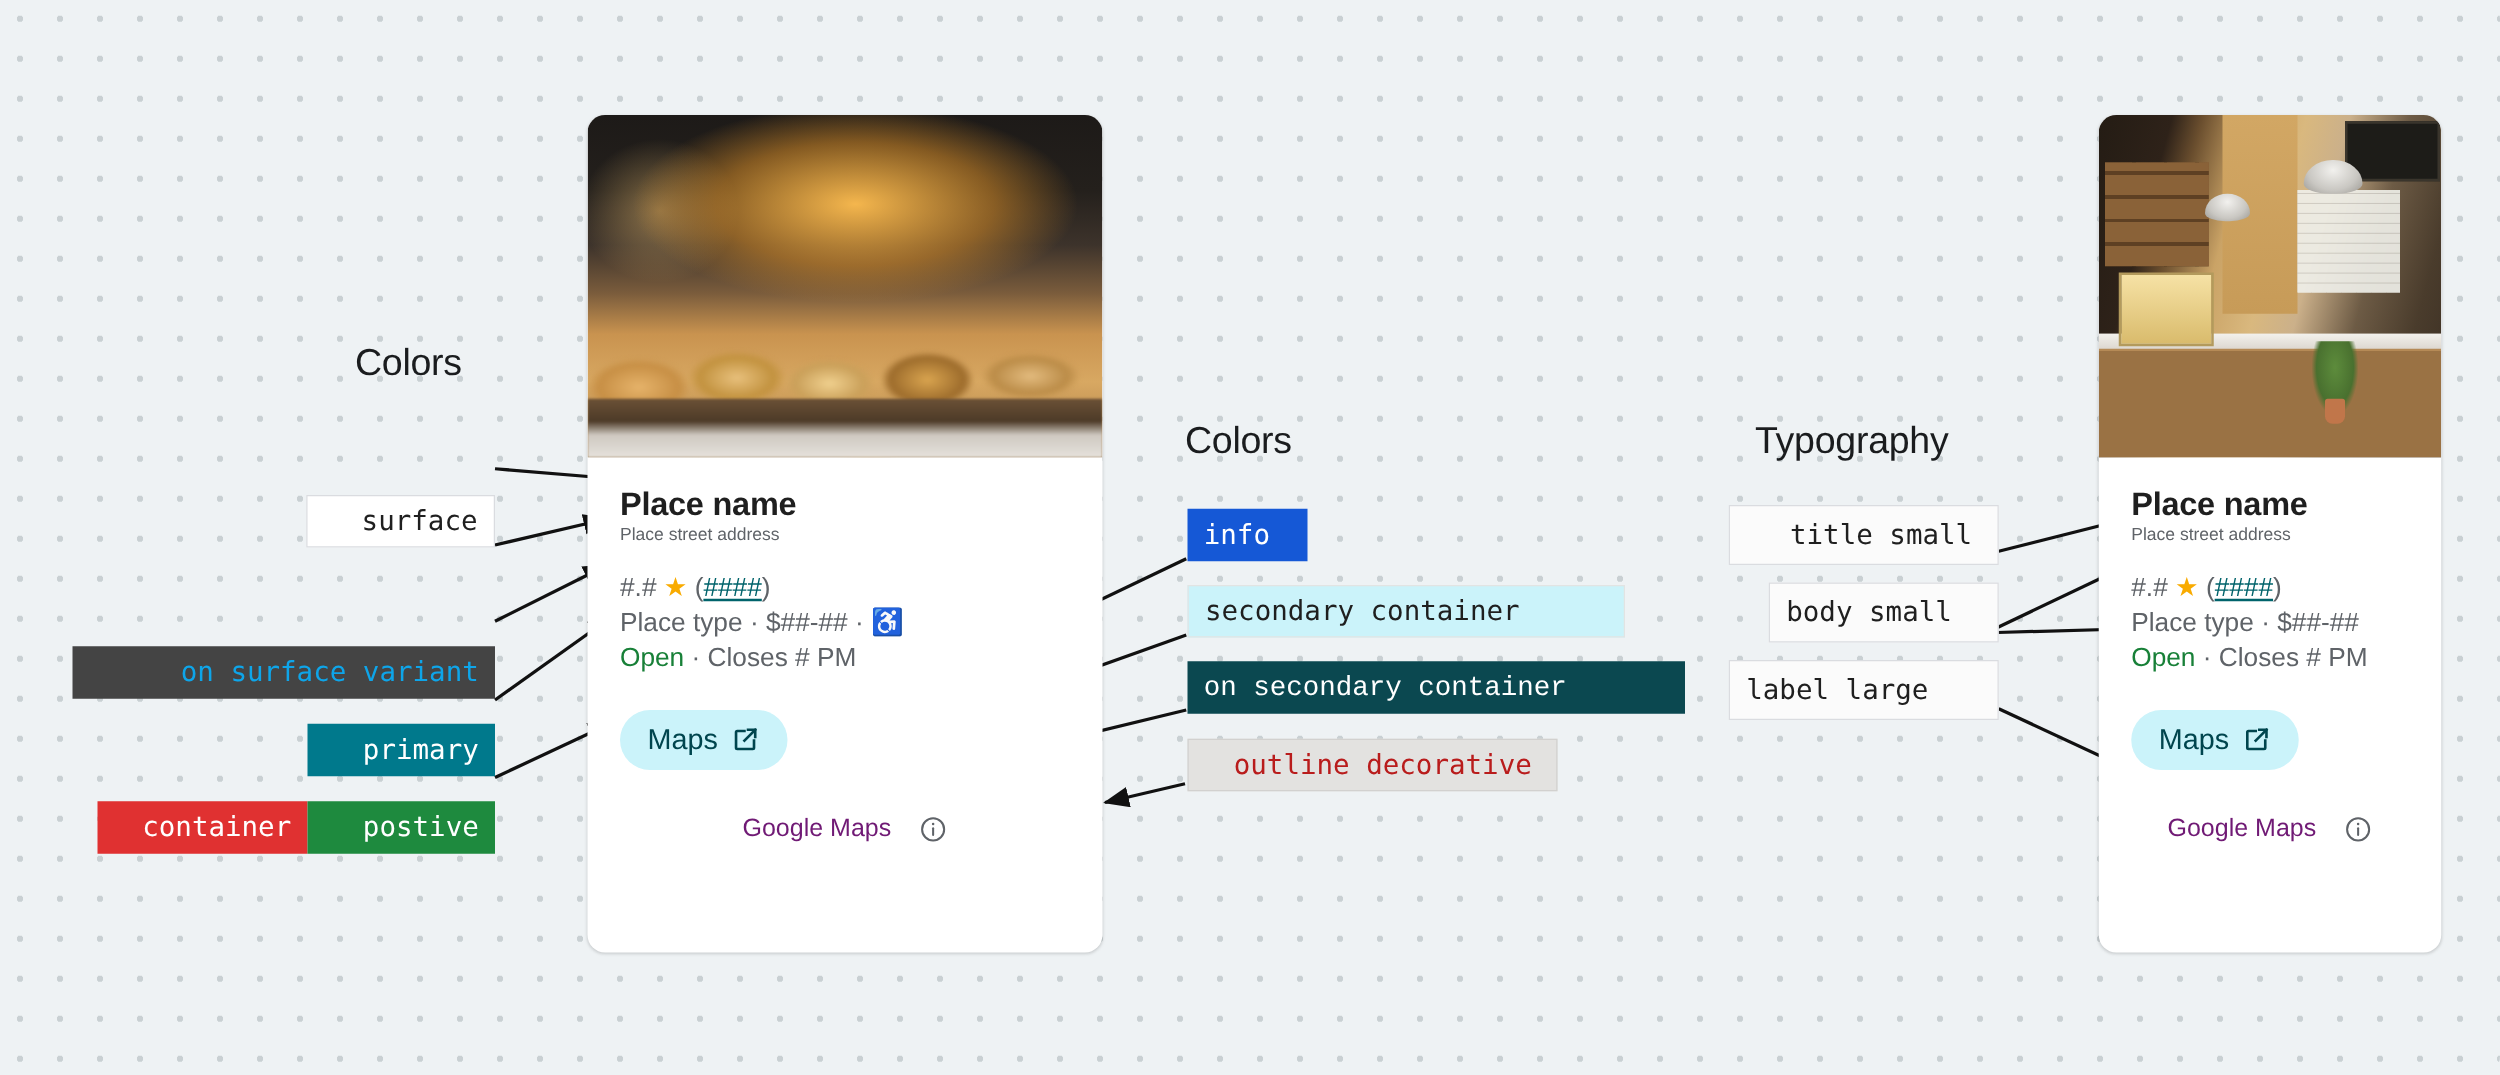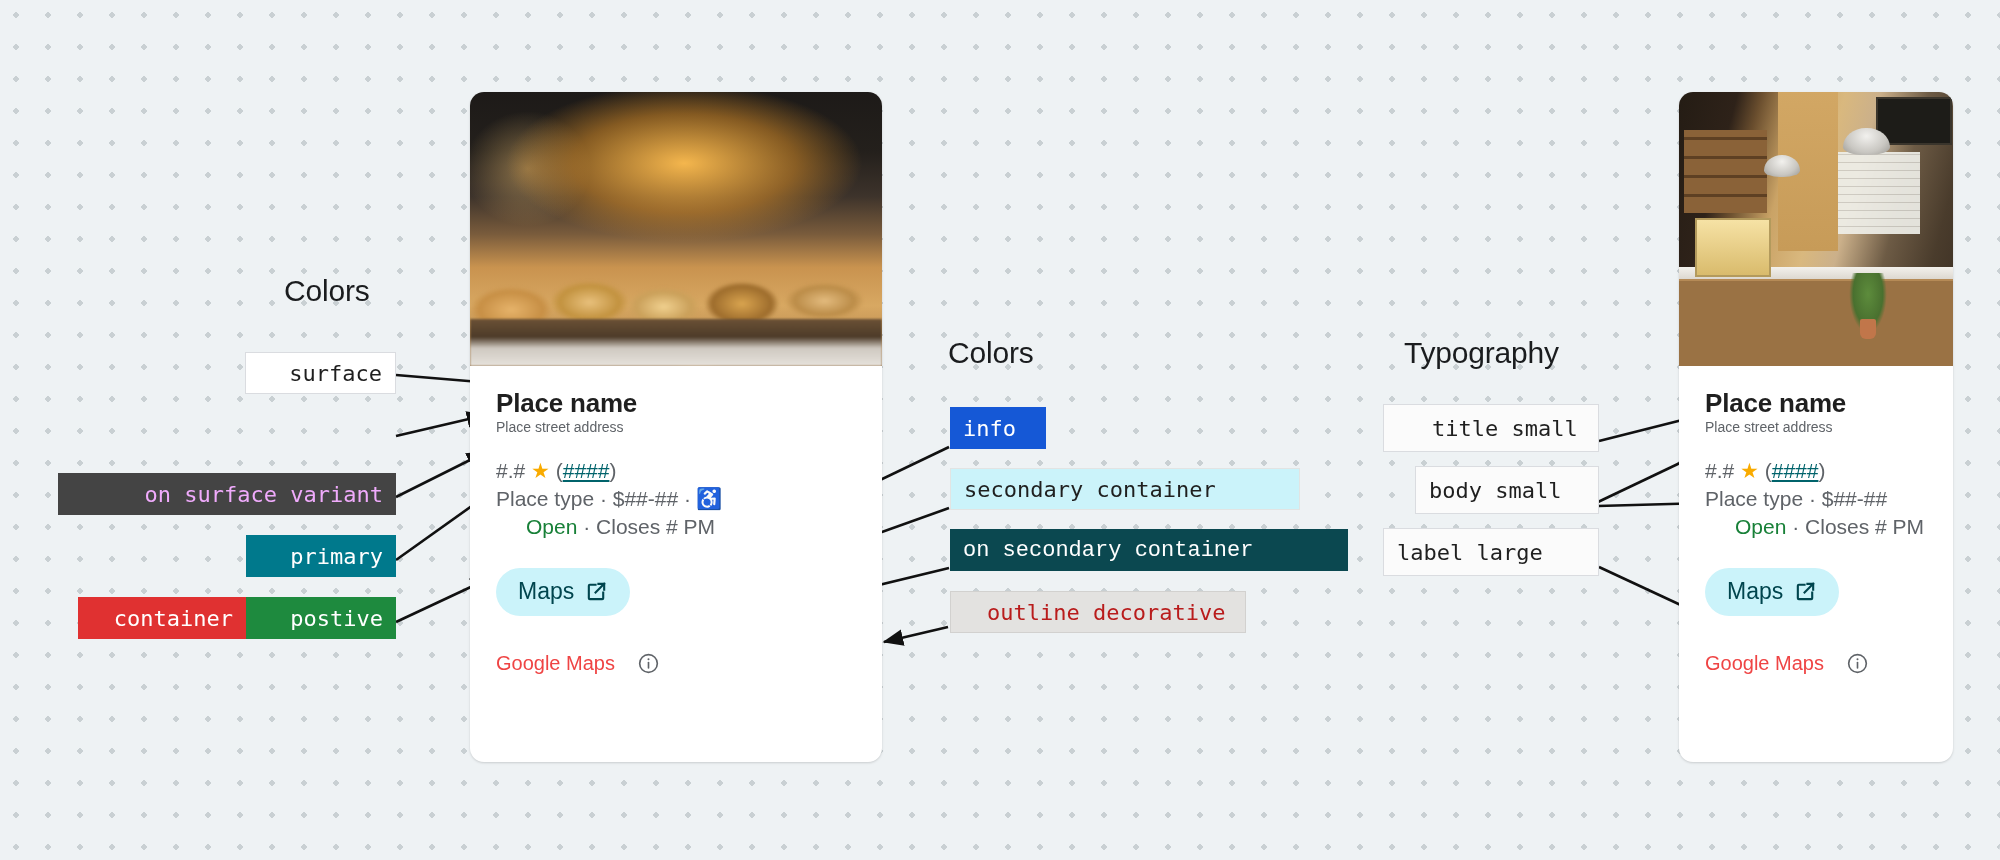--- a/index.html
+++ b/index.html
@@ -36,21 +36,21 @@
     box-sizing:border-box;
     height:42px;
     display:flex;
     align-items:center;
     font-family:"DejaVu Sans Mono", monospace;
     font-size:22px;
     letter-spacing:0px;
     white-space:nowrap;
     padding:0 13px;
   }
-  .chip.rightlbl{justify-content:flex-end;}
+  .chip.rightlbl{justify-content:flex-end;margin-top:44px;}
 
   
   .card{
     position:absolute;
     background:#ffffff;
     border-radius:14px;
     box-shadow:0 1px 3px rgba(0,0,0,.10), 0 1px 2px rgba(0,0,0,.06);
     overflow:hidden;
     box-sizing:border-box;
   }
@@ -86,21 +86,20 @@
     color:#5f6368;
     line-height:1.35;
     white-space:nowrap;
   }
   .meta-row .wheel{color:#1a73e8;font-size:21px;}
   .hours-row{
     font-size:21px;
     color:#5f6368;
     line-height:1.35;
     white-space:nowrap;
-    margin-left:30px;
   }
   .hours-row .open{color:#188038;}
   .maps-btn{
     margin-top:26px;
     display:inline-flex;
     align-items:center;
     gap:11px;
     background:#cbf3fa;
     color:#00454e;
     border:none;
@@ -111,21 +110,22 @@
     font-family:"Liberation Sans", sans-serif;
     cursor:pointer;
   }
   .ext-icon{display:inline-block;width:23px;height:23px;}
   .card-footer{
     display:flex;
     align-items:center;
     gap:22px;
     padding:0 26px;
     font-size:20px;
-    color:#ef4444;
+    color:#701a75;
+    justify-content:center;
   }
   .info-icon{width:23px;height:23px;display:inline-block;}
 
   
   .bakery{
     position:absolute;inset:0;
     background:
       radial-gradient(ellipse 60% 40% at 52% 26%, rgba(255,190,80,.95) 0%, rgba(214,140,40,.55) 45%, rgba(0,0,0,0) 72%),
       radial-gradient(ellipse 22% 30% at 14% 28%, rgba(255,205,120,.45) 0%, rgba(0,0,0,0) 70%),
       linear-gradient(#1d1a18 0%, #24201c 22%, #3d332b 38%, #7a5c3c 52%, #c9934f 64%, #d8a862 78%, #b98a4e 92%, #8d6a3f 100%);
@@ -238,21 +238,21 @@
     </g>
   </svg>
 
   <div class="heading" style="left:284px;top:274px;">Colors</div>
   <div class="heading" style="left:948px;top:336px;">Colors</div>
   <div class="heading" style="left:1404px;top:336px;">Typography</div>
 
   <div class="chip rightlbl" style="left:245px;top:352px;width:151px;background:#ffffff;color:#1f1f1f;border:1px solid #dadce0;">
     <span>surface</span>
   </div>
-  <div class="chip rightlbl" style="left:58px;top:473px;width:338px;background:#444444;color:#f0abfc;">
+  <div class="chip rightlbl" style="left:58px;top:473px;width:338px;background:#444444;color:#0ea5e9;">
     <span>on surface variant</span>
   </div>
   <div class="chip rightlbl" style="left:246px;top:535px;width:150px;background:#00798c;color:#ffffff;">
     <span>primary</span>
   </div>
   <div class="chip rightlbl" style="left:78px;top:597px;width:168px;background:#e03131;color:#ffffff;">
     <span>container</span>
   </div>
   <div class="chip rightlbl" style="left:246px;top:597px;width:150px;background:#1e8a3e;color:#ffffff;">
     <span>postive</span>

